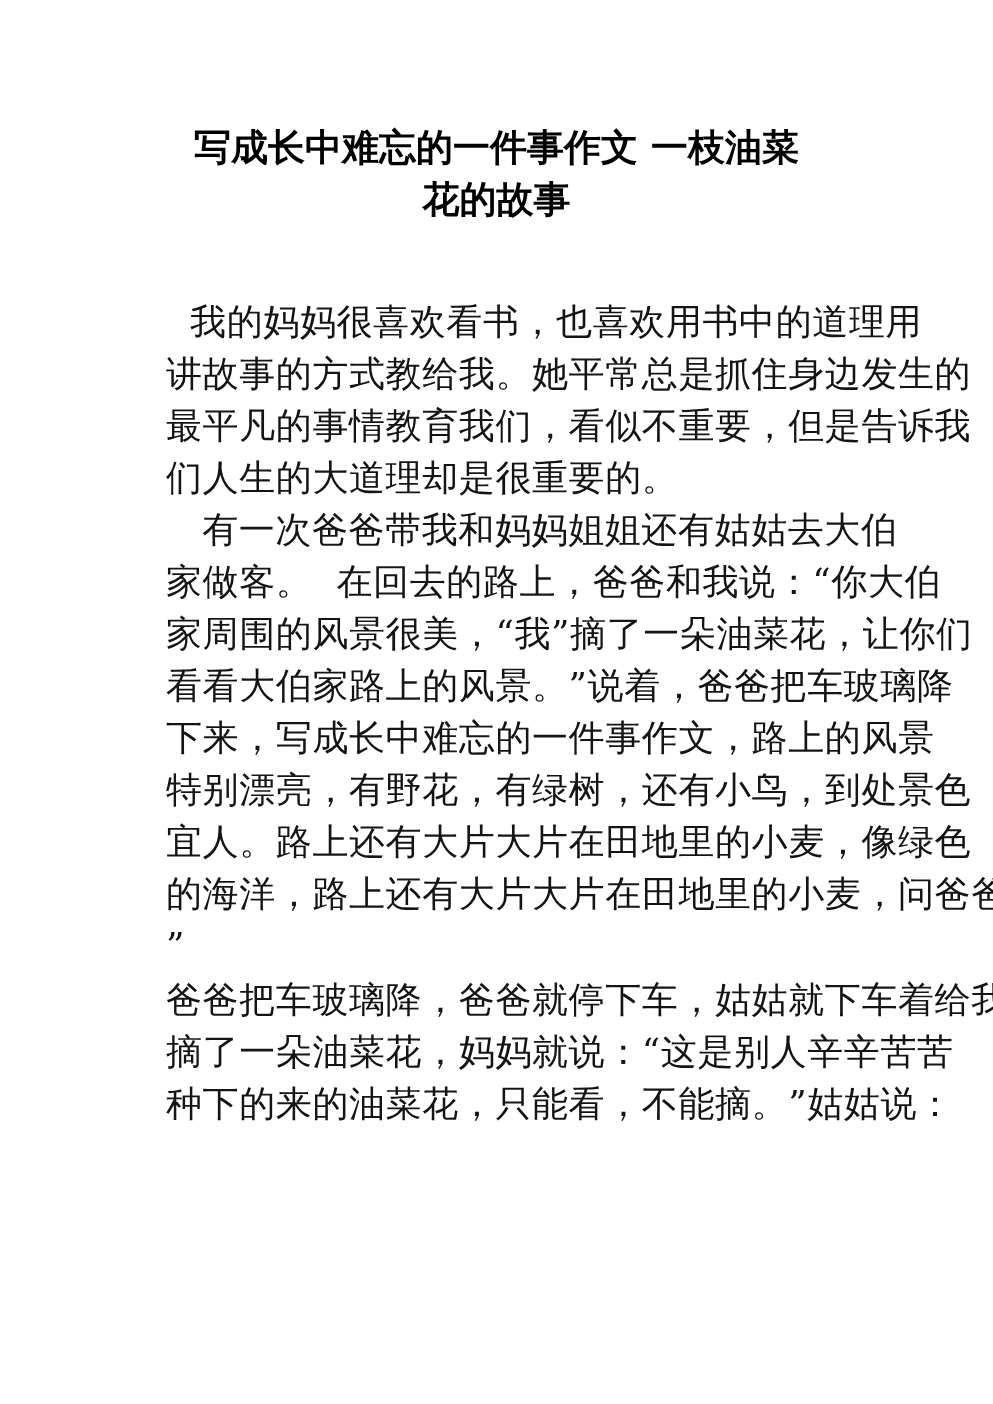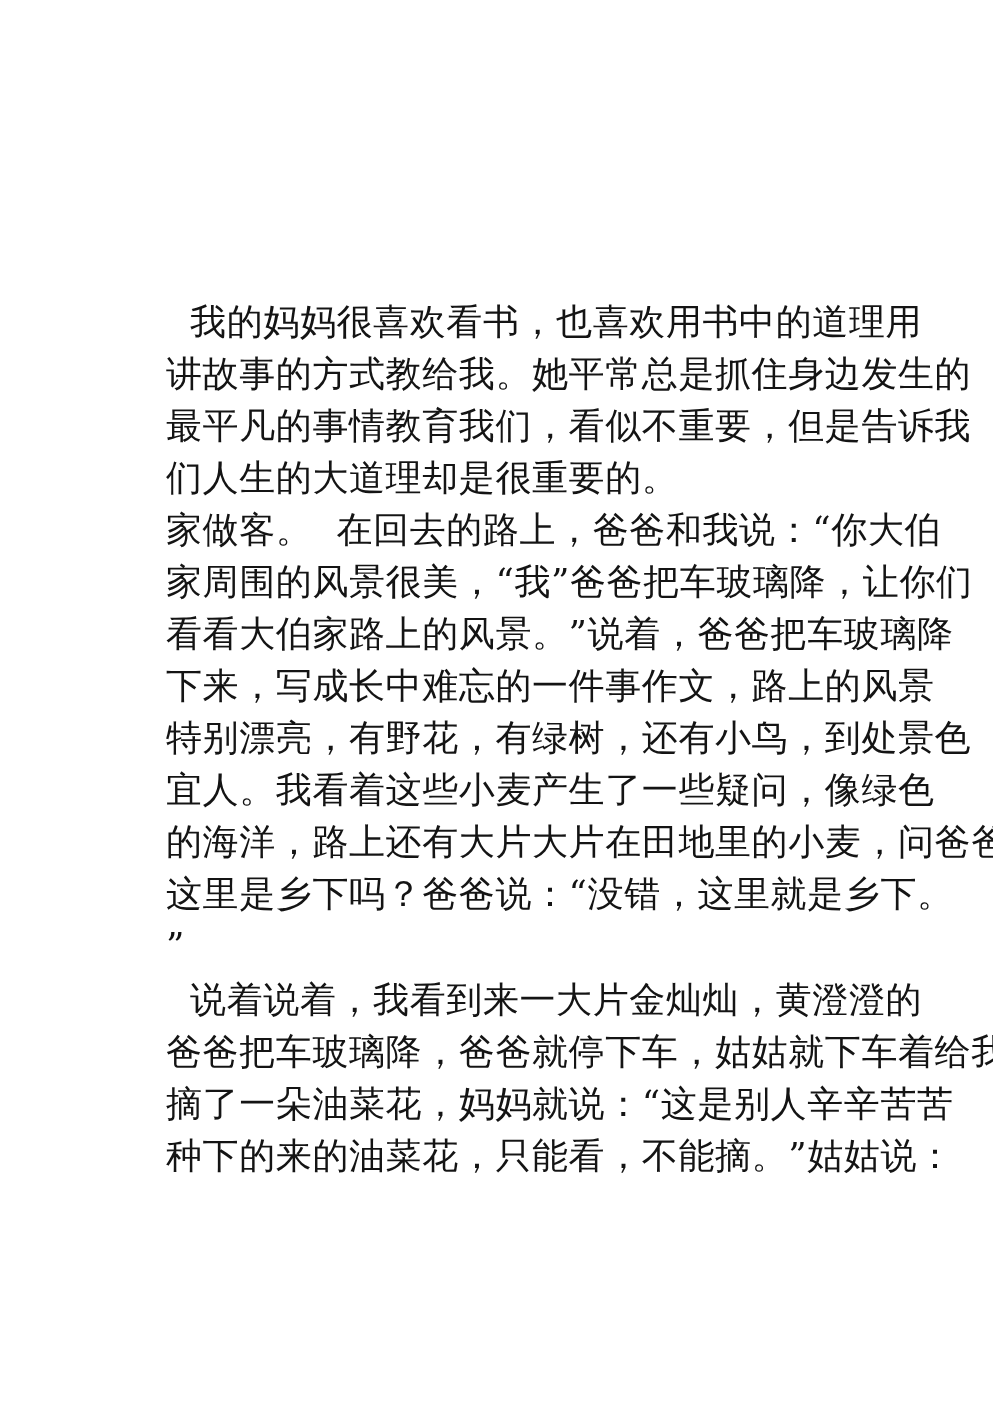--- a/index.html
+++ b/index.html
@@ -50,39 +50,42 @@
       white-space: pre;
       letter-spacing: 0.6px;
       color: #141414;
     }
     .line.short { height: 46px; }
   </style>
 </head>
 <body>
 
 <div class="page">
+  <h1 class="title">
+    <span>写成长中难忘的一件事作文  一枝油菜</span>
+    <span>花的故事</span>
+  </h1>
 
   <div class="body-text">
     <div>
       <span class="line">  我的妈妈很喜欢看书，也喜欢用书中的道理用</span>
       <span class="line">讲故事的方式教给我。她平常总是抓住身边发生的</span>
       <span class="line">最平凡的事情教育我们，看似不重要，但是告诉我</span>
       <span class="line">们人生的大道理却是很重要的。</span>
     </div>
     <div>
+      <span class="line">   有一次爸爸带我和妈妈姐姐还有姑姑去大伯</span>
       <span class="line">家做客。  在回去的路上，爸爸和我说：“你大伯</span>
-      <span class="line">家周围的风景很美，“我”爸爸把车玻璃降，让你们</span>
+      <span class="line">家周围的风景很美，“我”摘了一朵油菜花，让你们</span>
       <span class="line">看看大伯家路上的风景。”说着，爸爸把车玻璃降</span>
       <span class="line">下来，写成长中难忘的一件事作文，路上的风景</span>
       <span class="line">特别漂亮，有野花，有绿树，还有小鸟，到处景色</span>
-      <span class="line">宜人。我看着这些小麦产生了一些疑问，像绿色</span>
+      <span class="line">宜人。路上还有大片大片在田地里的小麦，像绿色</span>
       <span class="line">的海洋，路上还有大片大片在田地里的小麦，问爸爸</span>
-      <span class="line">这里是乡下吗？爸爸说：“没错，这里就是乡下。</span>
       <span class="line short">”</span>
     </div>
     <div style="margin-top:8px;">
-      <span class="line">  说着说着，我看到来一大片金灿灿，黄澄澄的</span>
       <span class="line">爸爸把车玻璃降，爸爸就停下车，姑姑就下车着给我</span>
       <span class="line">摘了一朵油菜花，妈妈就说：“这是别人辛辛苦苦</span>
       <span class="line">种下的来的油菜花，只能看，不能摘。”姑姑说：</span>
     </div>
   </div>
 </div>
 
 </body></html>

